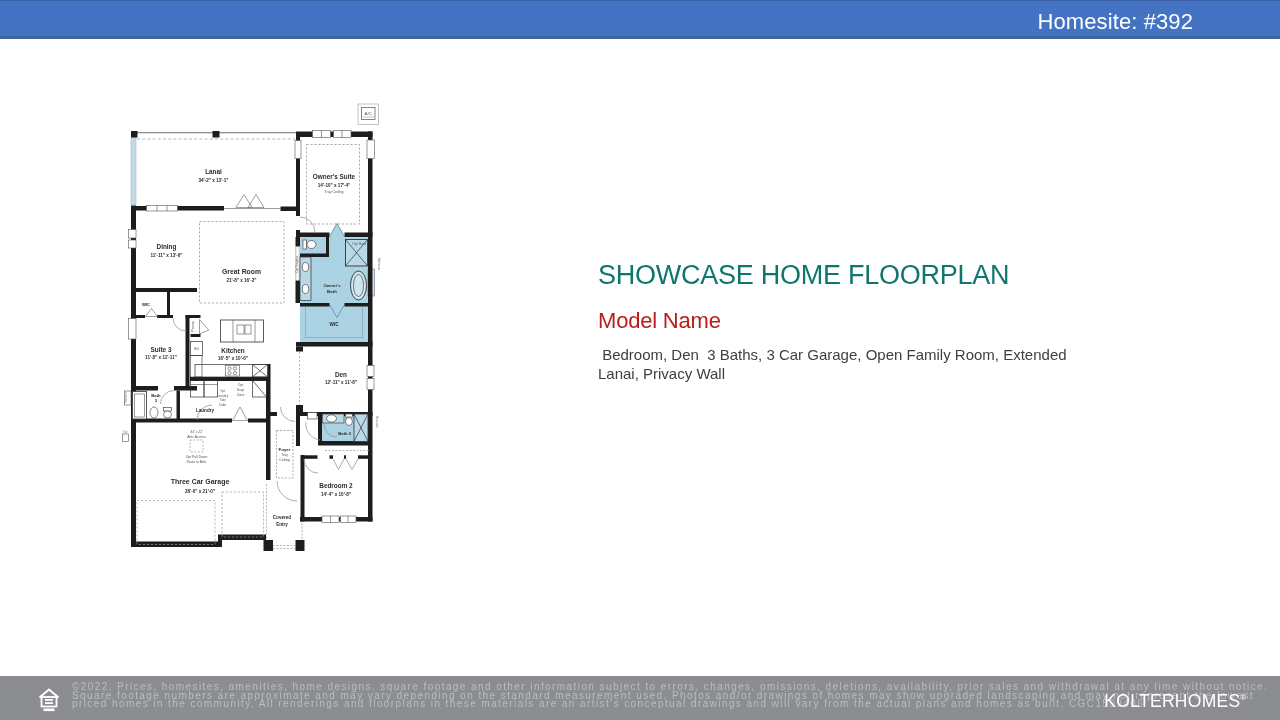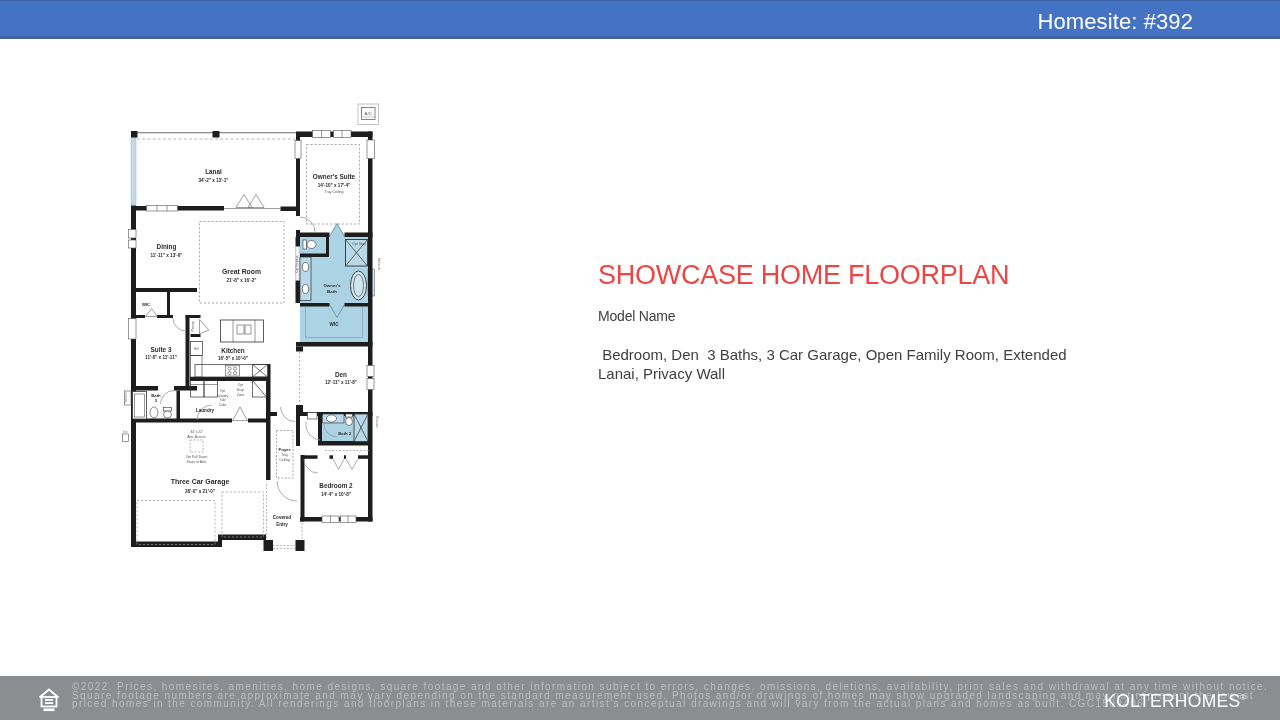--- a/index.html
+++ b/index.html
@@ -1,22 +1,22 @@
 <!DOCTYPE html>
 <html><head>
 <meta charset="utf-8">
 <style>
   html,body{margin:0;padding:0;}
   body{width:1280px;height:720px;position:relative;background:#ffffff;overflow:hidden;
        font-family:"Liberation Sans", sans-serif;}
   .topbar{position:absolute;left:0;top:0;width:1280px;height:39px;background:#4473c3;
           border-top:1px solid #3a62a5;box-sizing:border-box;border-bottom:3px solid #41659f;}
   .homesite{position:absolute;top:9px;right:87px;color:#ffffff;font-size:22px;letter-spacing:0.1px;}
-  .h1{position:absolute;left:598px;top:260px;color:#ef4444;font-size:27px;letter-spacing:-0.25px;white-space:nowrap;}
-  .h2{position:absolute;left:598px;top:308px;color:#404040;font-size:14px;letter-spacing:-0.2px;white-space:nowrap;}
+  .h1{position:absolute;left:598px;top:260px;color:#0f766e;font-size:27px;letter-spacing:-0.25px;white-space:nowrap;}
+  .h2{position:absolute;left:598px;top:308px;color:#b91c1c;font-size:22px;letter-spacing:-0.2px;white-space:nowrap;}
   .body-text{position:absolute;left:598px;top:346px;color:#3f3f3f;font-size:15px;line-height:18.8px;white-space:nowrap;}
   .footer{position:absolute;left:0;top:676px;width:1280px;height:44px;background:#8b8d90;}
   .disclaimer{position:absolute;left:72px;top:683px;color:#bbbdc0;font-size:10px;letter-spacing:1.42px;line-height:8.6px;white-space:nowrap;}
   .kolter{position:absolute;right:34px;top:690.5px;color:#ffffff;font-size:17.5px;letter-spacing:0.3px;white-space:nowrap;}
   .kolter b{font-weight:400;}
   .kolter span{font-weight:400;}
   .kolter sup{font-size:7px;}
 </style>
 </head>
 <body>

